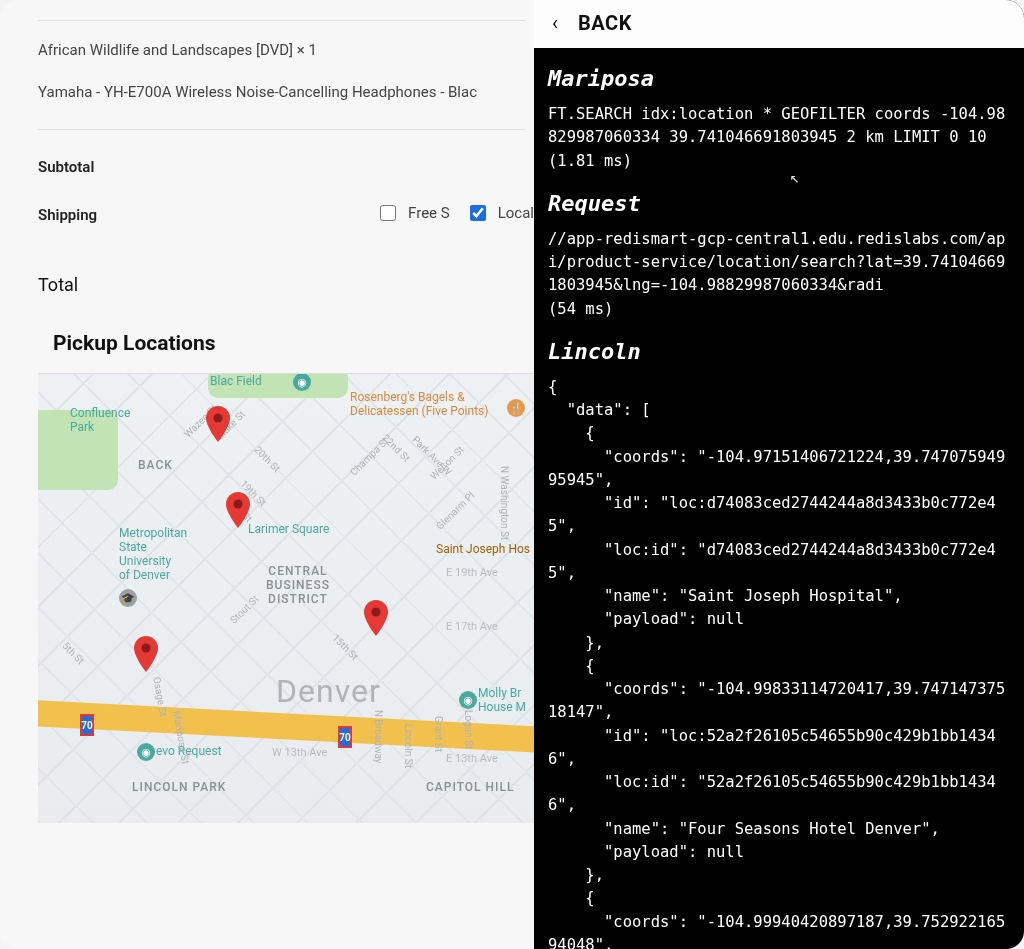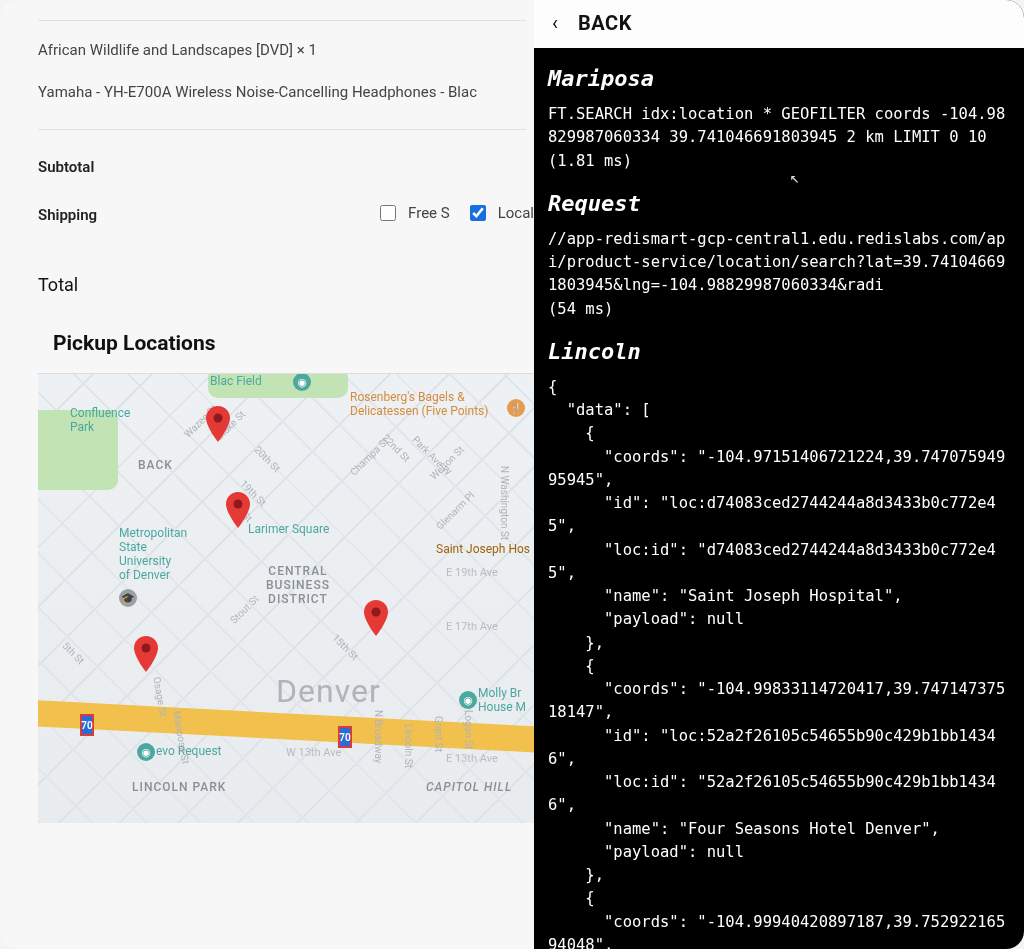--- a/index.html
+++ b/index.html
@@ -248,23 +248,23 @@
     <span class="map-label area" style="left:228px;top:190px;white-space:pre;text-align:center;">CENTRAL
 BUSINESS
 DISTRICT</span>
     <span class="map-label" style="left:408px;top:192px;color:#b8bcc0;font-size:11px;">E 19th Ave</span>
     <span class="map-label" style="left:408px;top:246px;color:#b8bcc0;font-size:11px;">E 17th Ave</span>
     <span class="map-label city" style="left:238px;top:298px;">Denver</span>
     <span class="map-label poi" style="left:440px;top:312px;white-space:pre;">Molly Br
 House M</span>
     <span class="map-label poi" style="left:118px;top:370px;">evo Request</span>
     <span class="map-label area" style="left:94px;top:406px;">LINCOLN PARK</span>
-    <span class="map-label area" style="left:388px;top:406px;font-style:italic;">CAPITOL HILL</span>
+    <span class="map-label area" style="left:388px;top:406px;">CAPITOL HILL</span>
     <span class="map-label" style="left:408px;top:378px;color:#b8bcc0;font-size:11px;">E 13th Ave</span>
-    <span class="map-label" style="left:248px;top:372px;color:#b8bcc0;font-size:11px;">W 13th Ave</span>
+    <span class="map-label" style="left:234px;top:372px;color:#b8bcc0;font-size:11px;">W 13th Ave</span>
 
     <span class="map-label st" style="left:144px;top:58px;">Wazee St</span>
     <span class="map-label st" style="left:176px;top:60px;">Blake St</span>
     <span class="map-label st" style="left:222px;top:70px;transform:rotate(45deg);">20th St</span>
     <span class="map-label st" style="left:208px;top:104px;transform:rotate(45deg);">19th St</span>
     <span class="map-label st" style="left:194px;top:120px;transform:rotate(45deg);">18th St</span>
     <span class="map-label st" style="left:350px;top:58px;transform:rotate(45deg);">22nd St</span>
     <span class="map-label st" style="left:380px;top:60px;transform:rotate(45deg);">Park Ave W</span>
     <span class="map-label st" style="left:310px;top:96px;">Champa St</span>
     <span class="map-label st" style="left:390px;top:100px;">Welton St</span>

